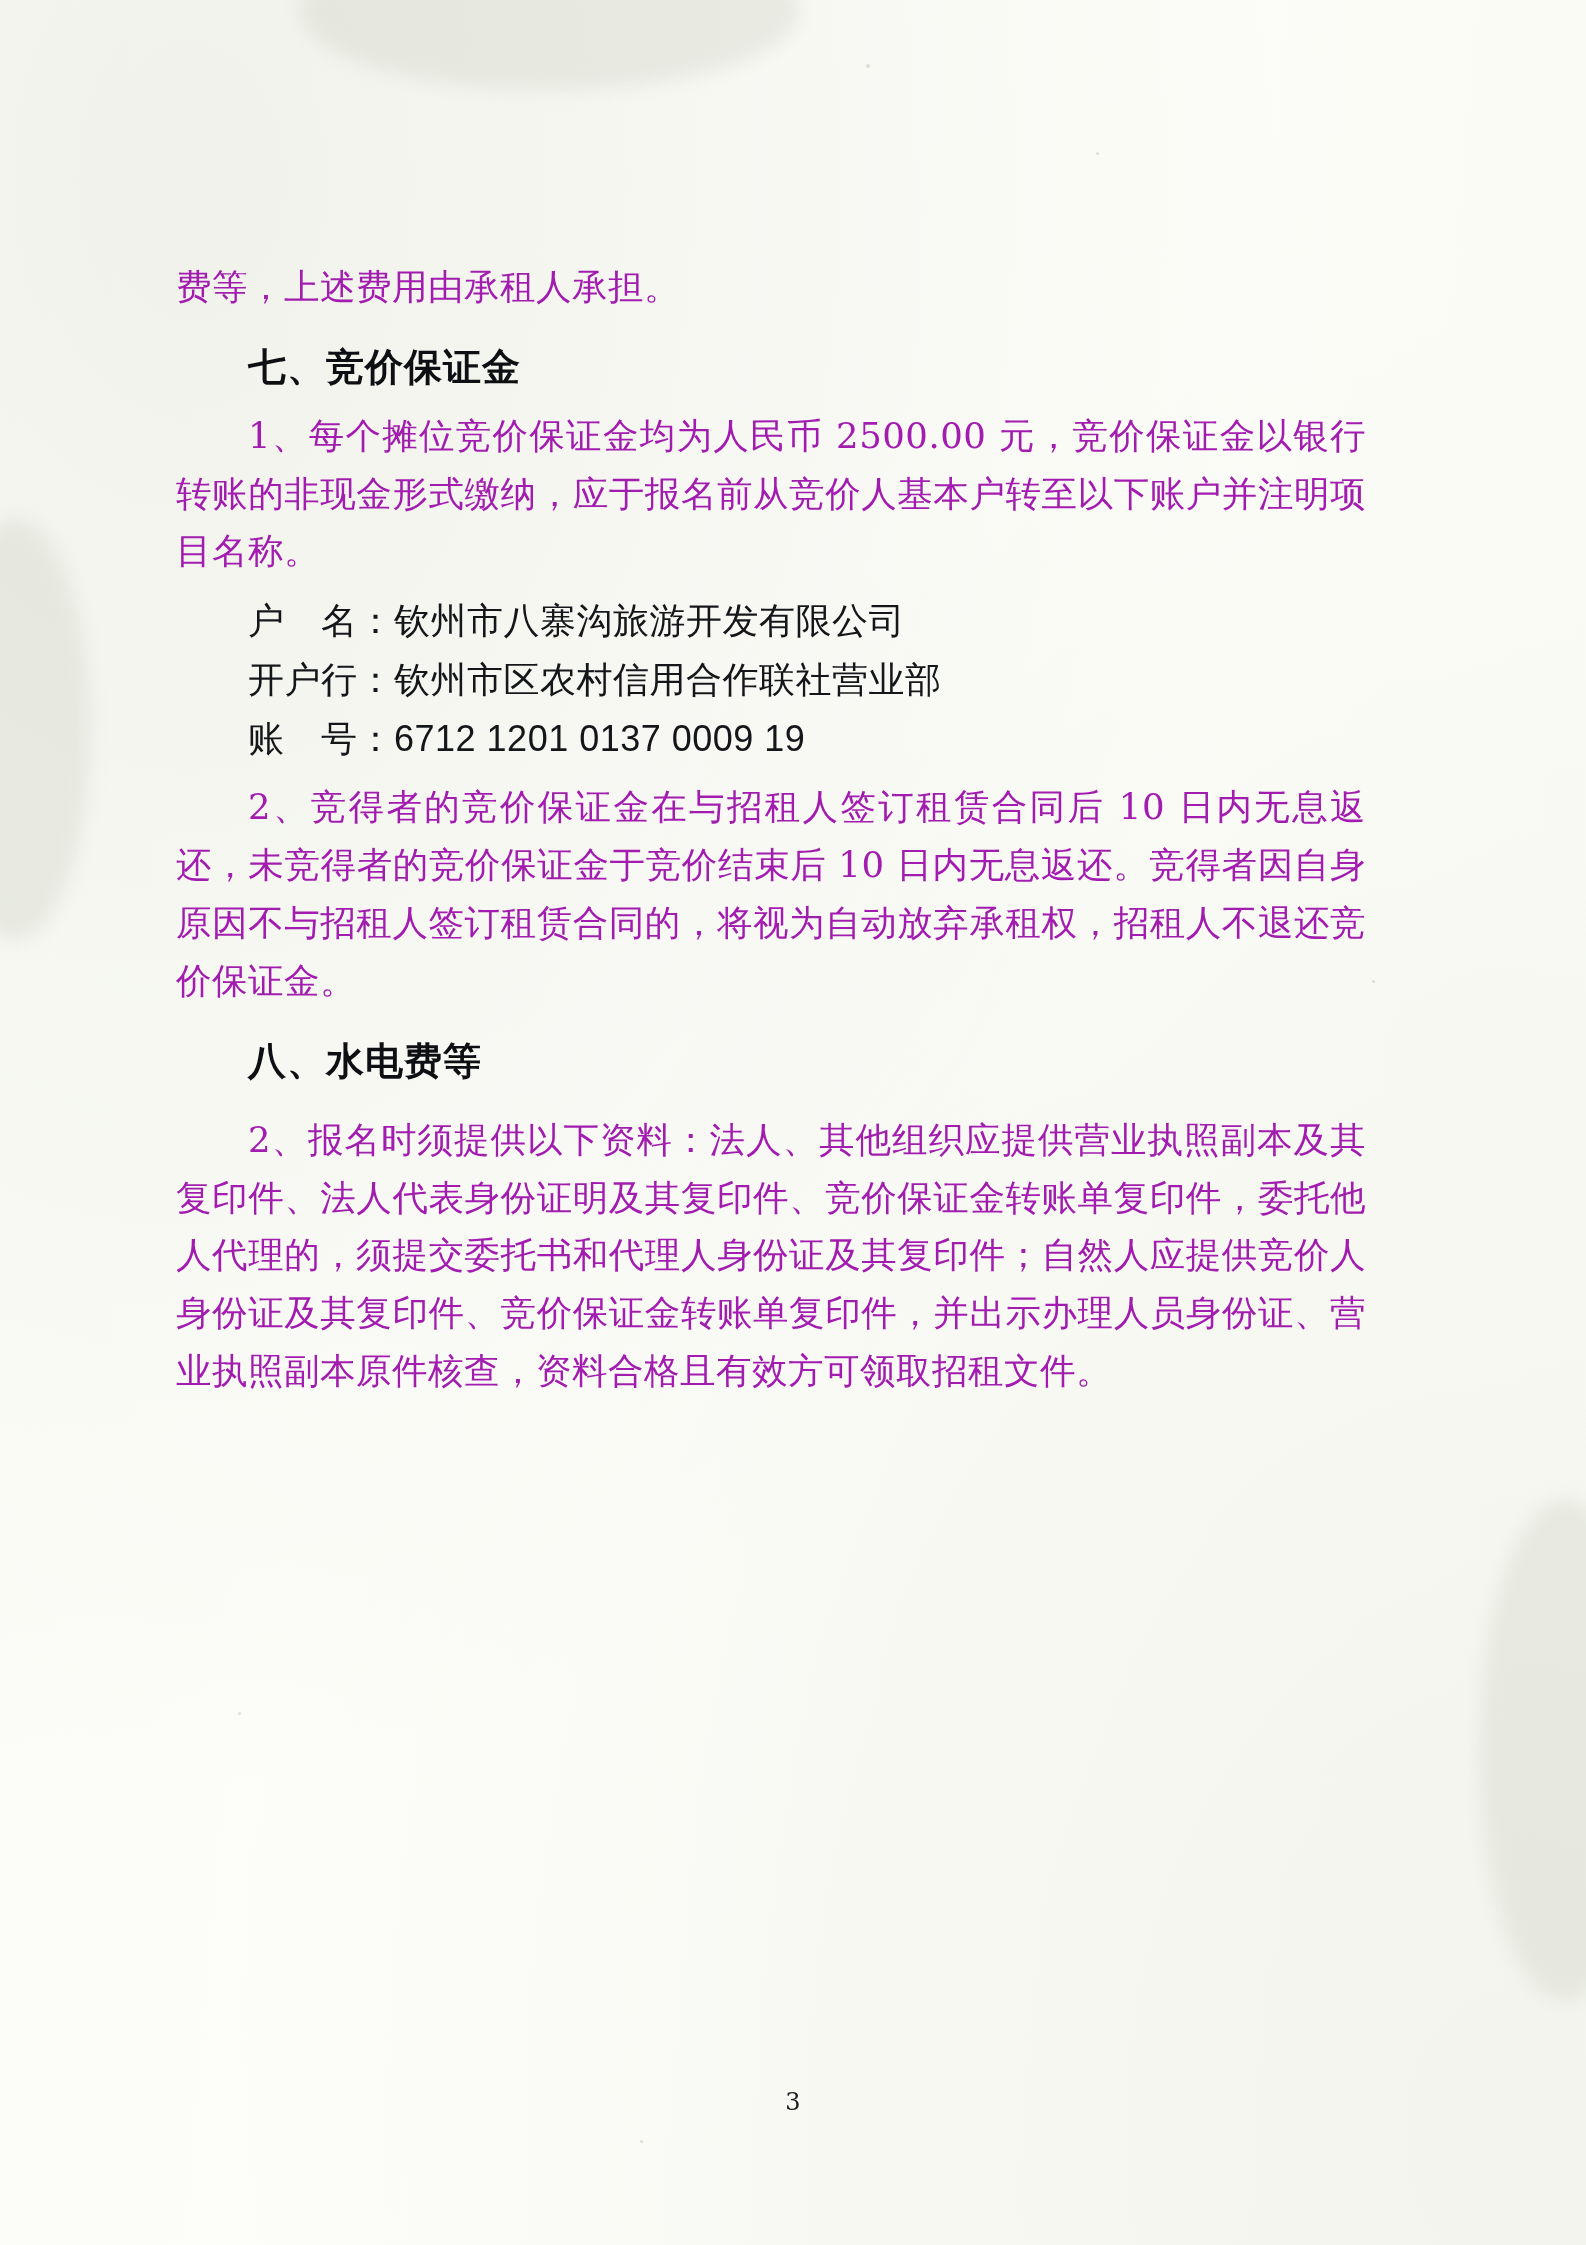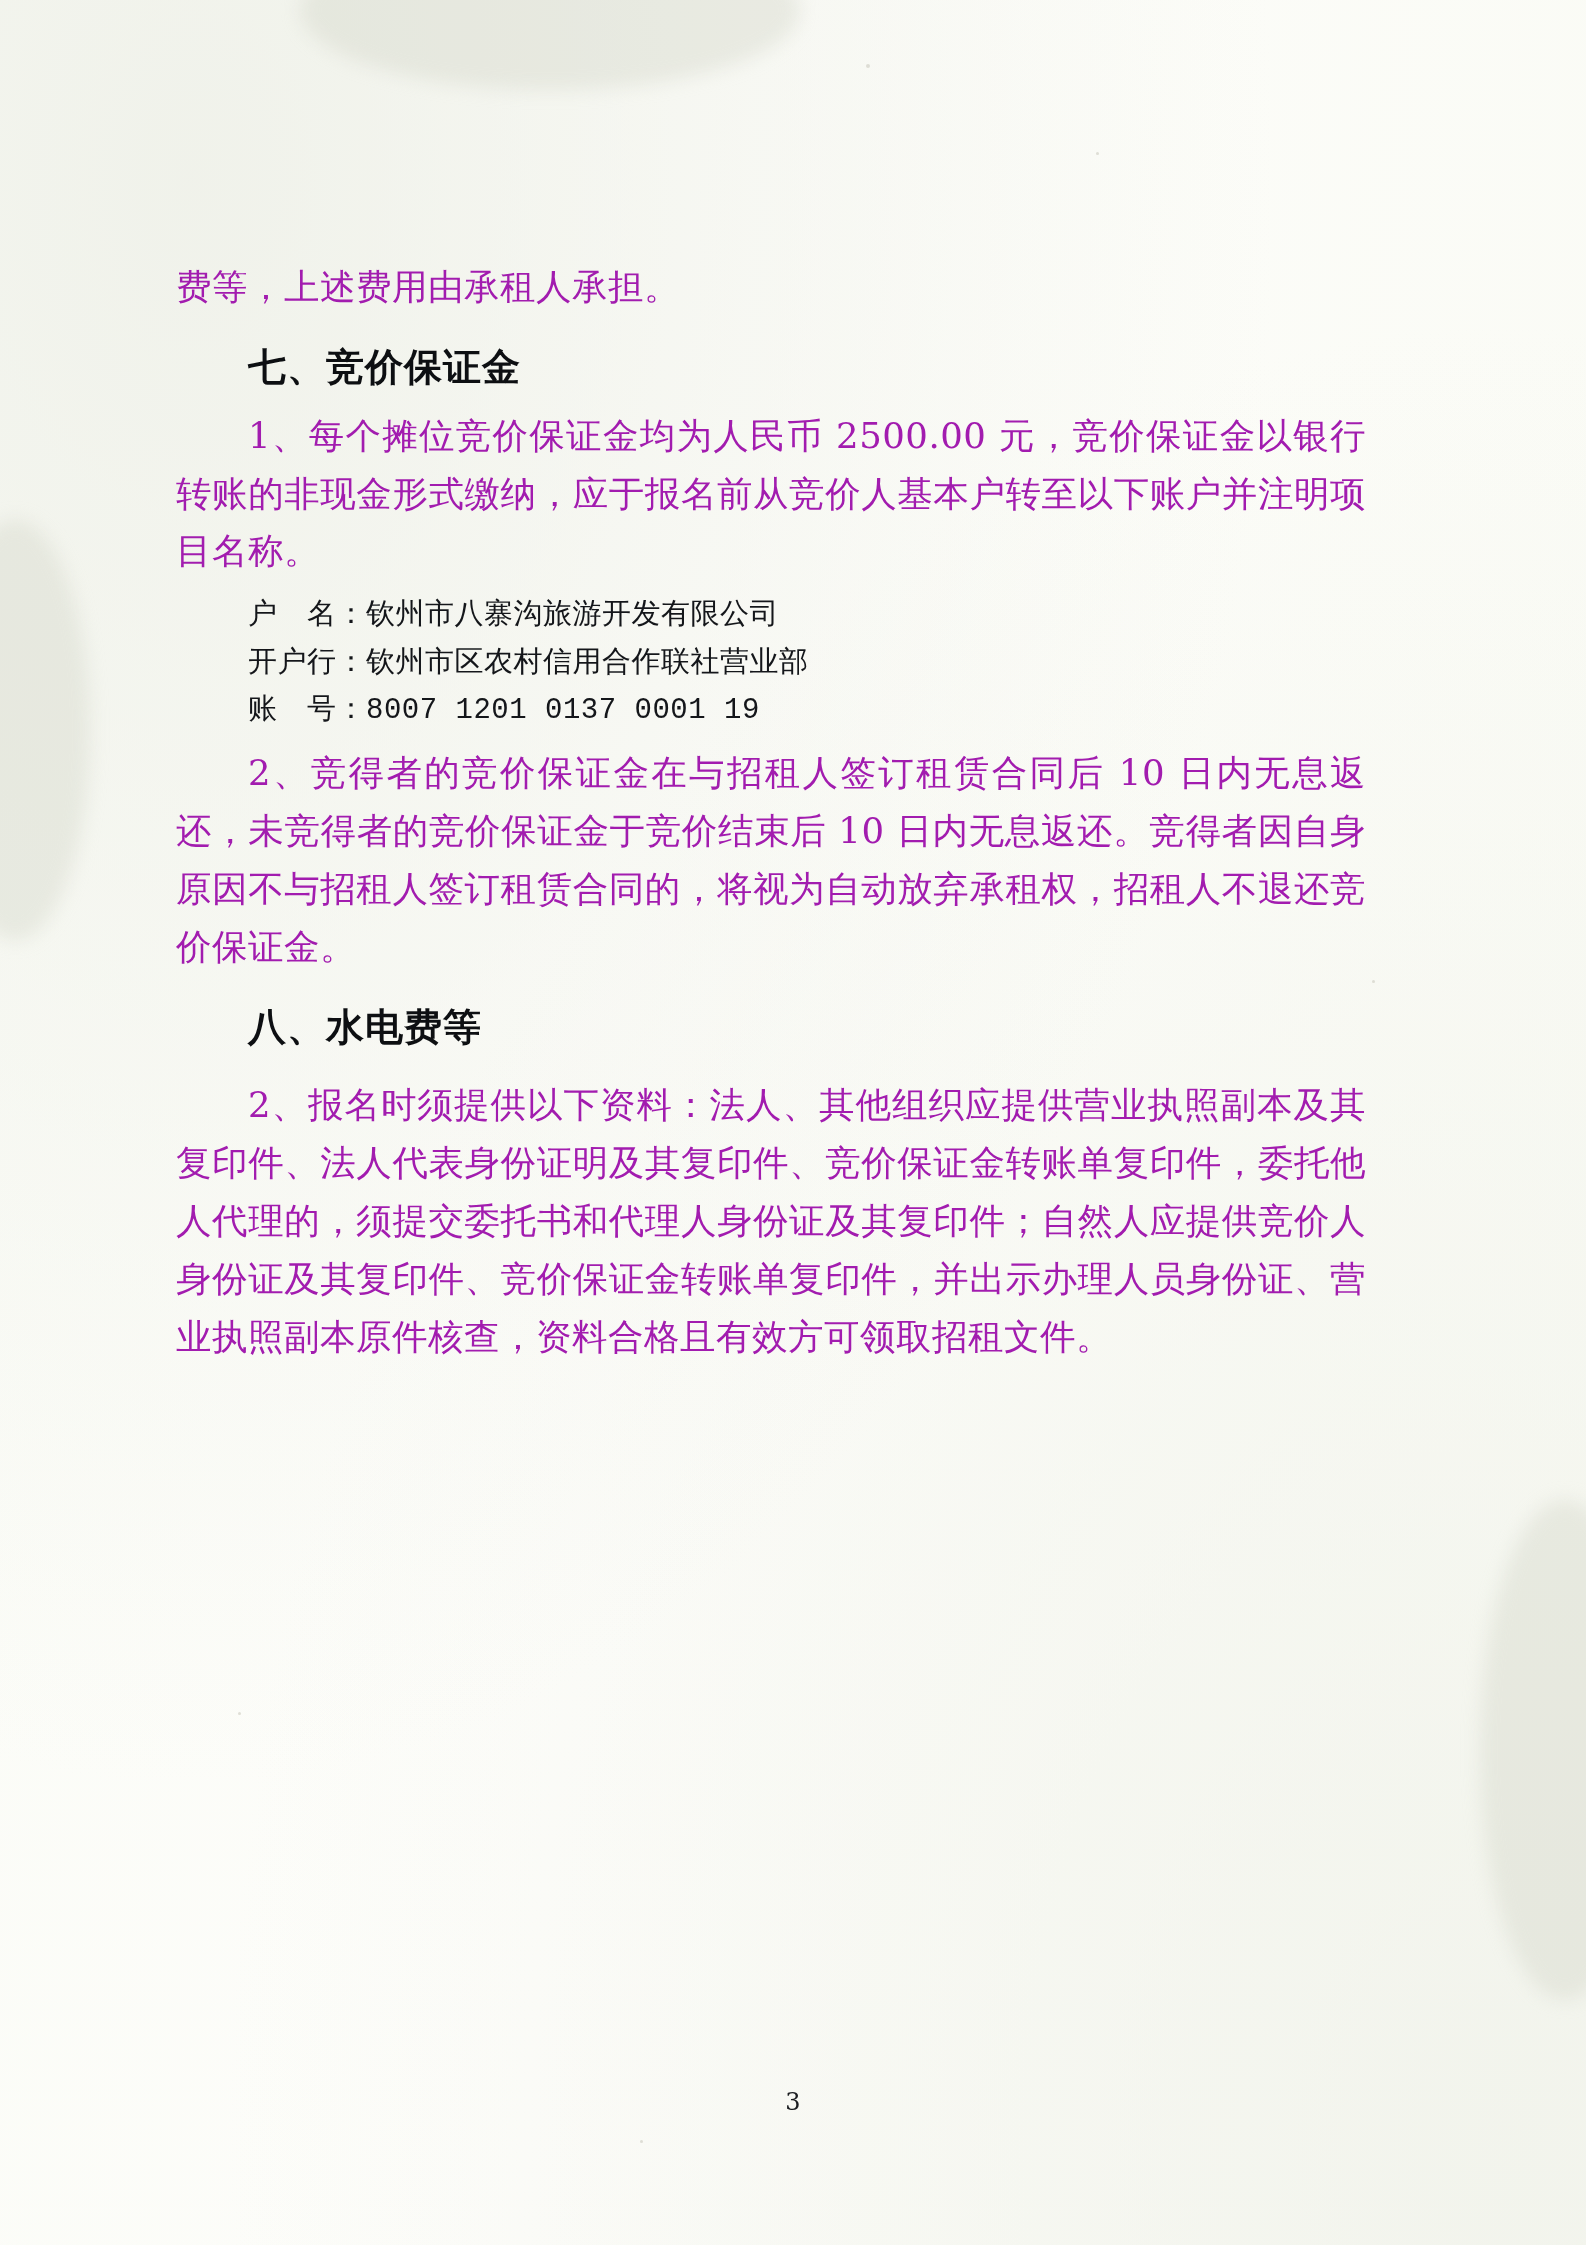--- a/index.html
+++ b/index.html
@@ -57,28 +57,28 @@
     font-size: 38px;
     line-height: 1.55;
     color: #0d0f12;
     font-weight: bold;
     letter-spacing: 1px;
     text-indent: 72px;
     margin: 22px 0 10px 0;
     font-family: "DejaVu Sans", sans-serif;
   }
   .acct-line {
-    font-size: 29px;
+    font-size: 36px;
     line-height: 1.63;
     color: #14161a;
     letter-spacing: 0.5px;
     text-indent: 72px;
     margin: 0;
     white-space: pre;
-    font-family: Liberation Mono, monospace;
+    font-family: Liberation Sans, sans-serif;
   }
   .spacer-sm { height: 10px; }
   .page-number {
     position: absolute;
     left: 0;
     right: 0;
     top: 2088px;
     text-align: center;
     font-size: 24px;
     color: #1b1d21;
@@ -113,21 +113,21 @@
     <p class="para">费等，上述费用由承租人承担。</p>
 
     <h2 class="heading">七、竞价保证金</h2>
 
     <p class="para indent">1、每个摊位竞价保证金均为人民币 2500.00 元，竞价保证金以银行转账的非现金形式缴纳，应于报名前从竞价人基本户转至以下账户并注明项目名称。</p>
 
     <div class="spacer-sm"></div>
 
     <p class="acct-line">户　名：钦州市八寨沟旅游开发有限公司</p>
     <p class="acct-line">开户行：钦州市区农村信用合作联社营业部</p>
-    <p class="acct-line">账　号：8007 1201 0137 0001 19</p>
+    <p class="acct-line">账　号：6712 1201 0137 0009 19</p>
 
     <div class="spacer-sm"></div>
 
     <p class="para indent">2、竞得者的竞价保证金在与招租人签订租赁合同后 10 日内无息返还，未竞得者的竞价保证金于竞价结束后 10 日内无息返还。竞得者因自身原因不与招租人签订租赁合同的，将视为自动放弃承租权，招租人不退还竞价保证金。</p>
 
     <h2 class="heading">八、水电费等</h2>
 
 
     <div class="spacer-sm"></div>
 

